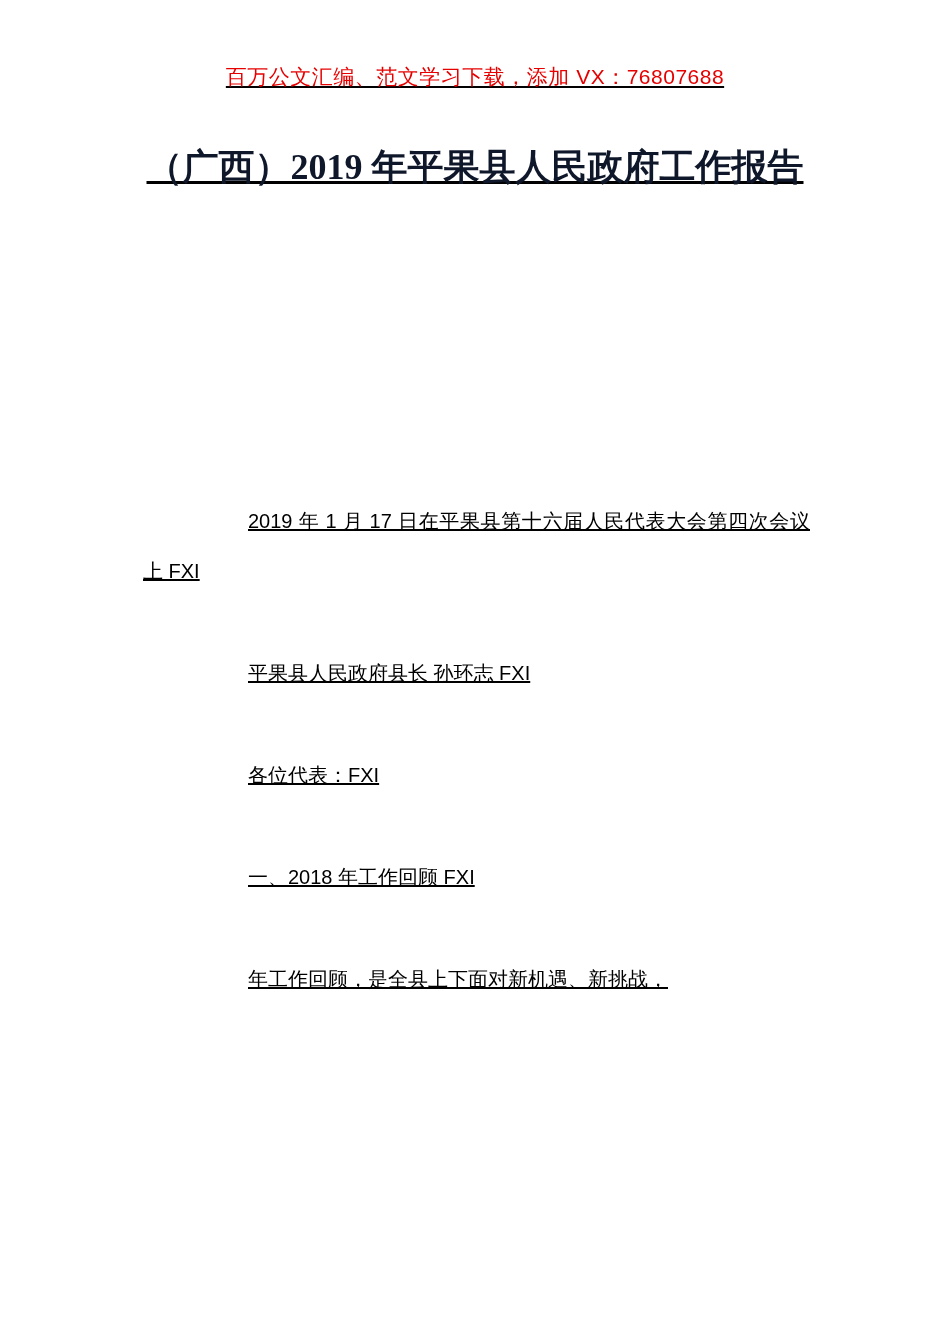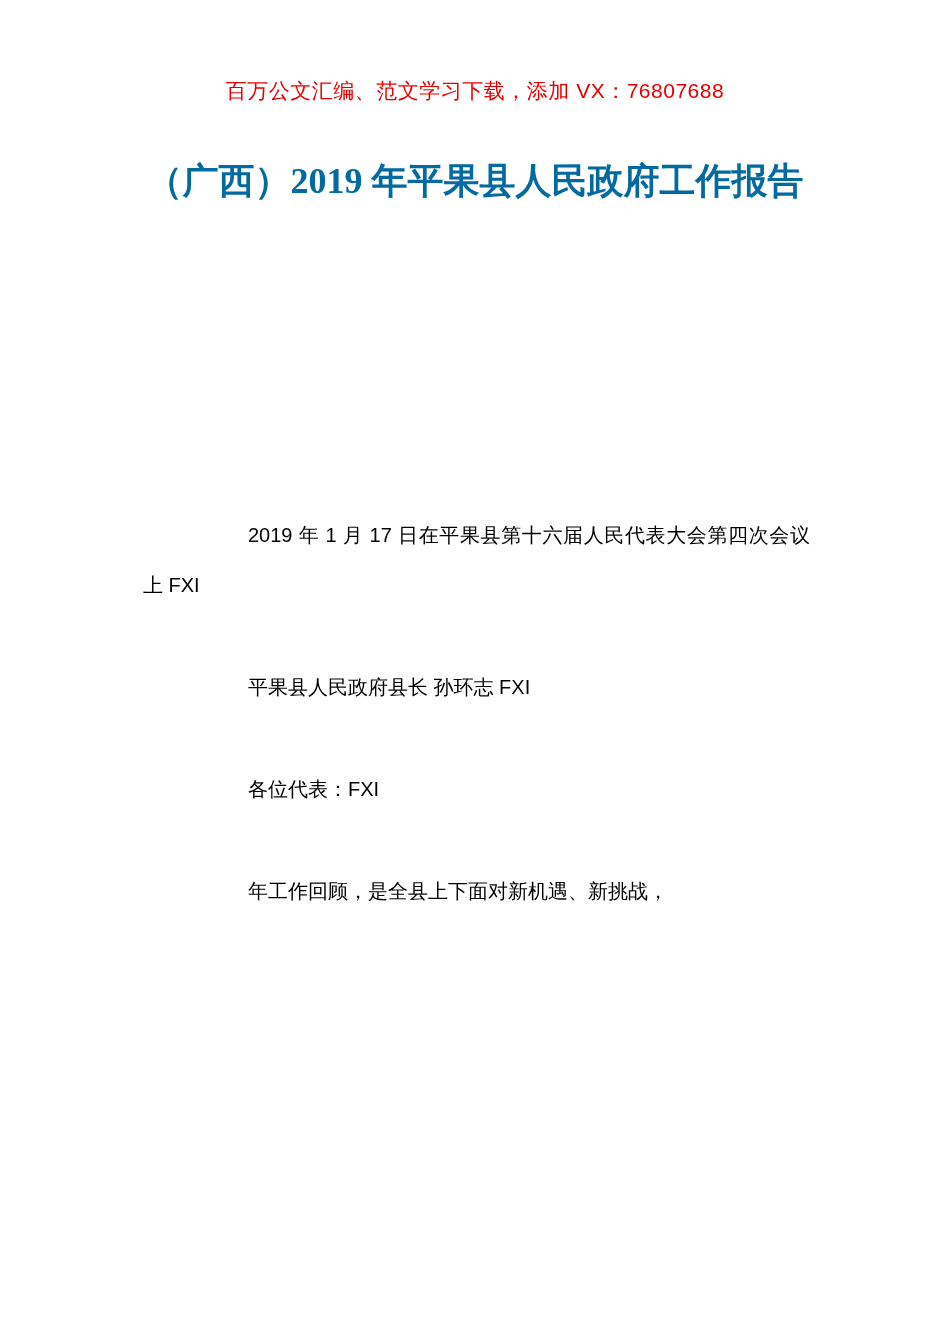--- a/index.html
+++ b/index.html
@@ -4,45 +4,46 @@
 <style>
   html, body {
     margin: 0;
     padding: 0;
     background: #ffffff;
   }
   .page {
     position: relative;
     width: 950px;
     height: 1005px;
-    margin: 14px auto;
+    margin: 0 auto;
     background: #ffffff;
     overflow: hidden;
     font-family: "Liberation Sans", "DejaVu Sans", sans-serif;
     color: #000000;
+    text-decoration: underline;
   }
   .banner {
     margin: 0;
     padding-top: 62px;
     text-align: center;
     font-size: 21px;
     line-height: 30px;
     font-family: "Liberation Sans", "DejaVu Sans", sans-serif;
     color: var(--banner-red, #e60000);
     letter-spacing: 0.5px;
   }
   .doc-title {
     margin: 46px 0 0 0;
     padding: 0;
     text-align: center;
     font-family: "Liberation Serif", "DejaVu Serif", serif;
     font-weight: bold;
     font-size: 36px;
     line-height: 58px;
-    color: #0369a1;
+    color: #0f172a;
   }
   .doc-title .title-line {
     display: block;
   }
   .content {
     margin-top: 300px;
     margin-left: 143px;
     width: 667px;
   }
   .content p {
@@ -66,16 +67,17 @@
   <p class="banner">百万公文汇编、范文学习下载，添加 VX：76807688</p>
 
   <h1 class="doc-title">
     <span class="title-line">（广西）2019 年平果县人民政府工作报告</span>
   </h1>
 
   <div class="content">
     <p>2019 年 1 月 17 日在平果县第十六届人民代表大会第四次会议上 FXI</p>
     <p>平果县人民政府县长 孙环志 FXI</p>
     <p>各位代表：FXI</p>
+    <p>一、2018 年工作回顾 FXI</p>
     <p>年工作回顾，是全县上下面对新机遇、新挑战，</p>
   </div>
 
 </div>
 
 </body></html>

